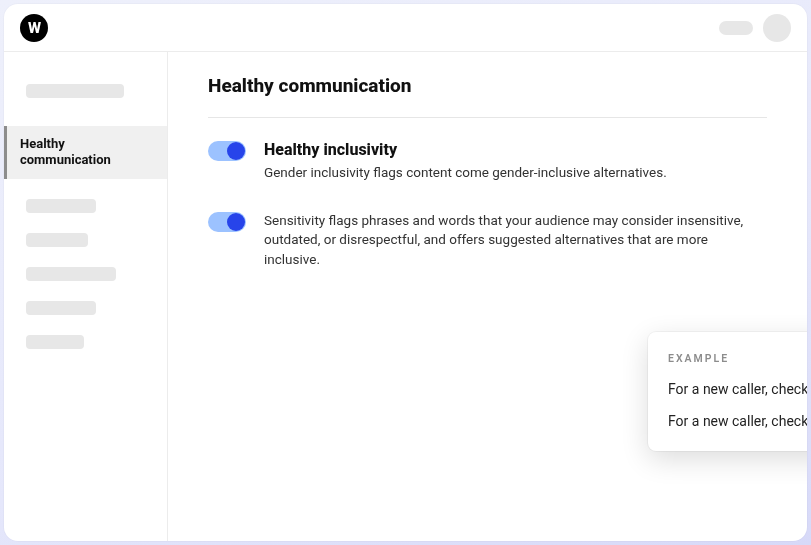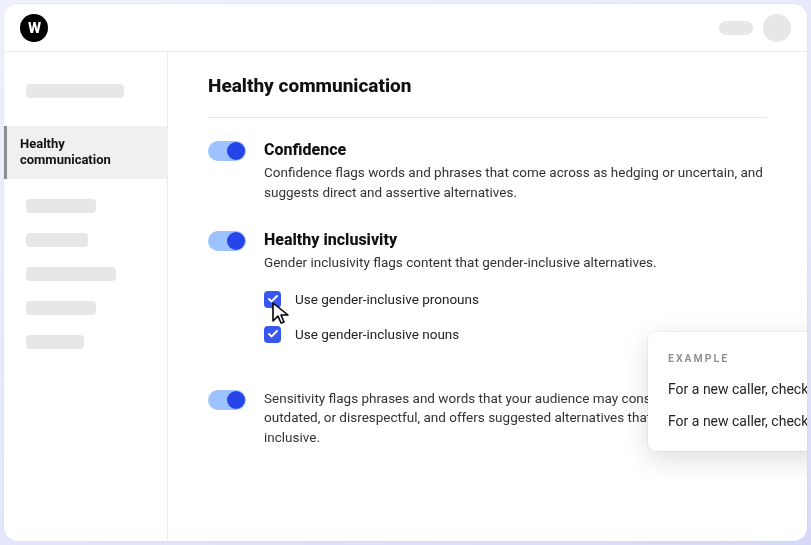--- a/index.html
+++ b/index.html
@@ -64,54 +64,26 @@
       <div class="side-skel2 sk-b"></div>
       <div class="side-skel2 sk-c"></div>
       <div class="side-skel2 sk-d"></div>
       <div class="side-skel2 sk-e"></div>
     </div>
 
     <div class="content">
       <h1 class="page-title">Healthy communication</h1>
       <div class="divider"></div>
 
-      <div class="section">
-        <div class="toggle"></div>
-        <div class="sec-body">
-          <div class="sec-title">Confidence</div>
-          <div class="sec-desc">Confidence flags words and phrases that come across as hedging or uncertain, and suggests direct and assertive alternatives.</div>
-        </div>
-      </div>
 
       <div class="section">
         <div class="toggle"></div>
         <div class="sec-body">
           <div class="sec-title">Healthy inclusivity</div>
-          <div class="sec-desc">Gender inclusivity flags content that gender-inclusive alternatives.</div>
-          <div class="checks">
-            <div class="check-row">
-              <div class="checkbox">
-                <svg width="10" height="8" viewBox="0 0 10 8">
-                    <path d="M1 4 L3.6 6.4 L9 1" stroke="#fff" stroke-width="2" fill="none" stroke-linecap="round" stroke-linejoin="round"></path>
-                  </svg>
-              </div>
-              <div class="check-label">Use gender-inclusive pronouns</div>
-              <svg class="cursor" width="20" height="24" viewBox="0 0 20 24">
-                <path d="M2 2 L2 20 L7 15 L10 22 L13 21 L10 14 L17 14 Z" fill="#fff" stroke="#000" stroke-width="1.6" stroke-linejoin="round"></path>
-              </svg>
-            </div>
-            <div class="check-row">
-              <div class="checkbox">
-                <svg width="10" height="8" viewBox="0 0 10 8">
-                    <path d="M1 4 L3.6 6.4 L9 1" stroke="#fff" stroke-width="2" fill="none" stroke-linecap="round" stroke-linejoin="round"></path>
-                  </svg>
-              </div>
-              <div class="check-label">Use gender-inclusive nouns</div>
-            </div>
-          </div>
+          <div class="sec-desc">Gender inclusivity flags content come gender-inclusive alternatives.</div>
         </div>
       </div>
 
       <div class="section">
         <div class="toggle"></div>
         <div class="sec-body">
           <div class="sec-desc">Sensitivity flags phrases and words that your audience may consider insensitive, outdated, or disrespectful, and offers suggested alternatives that are more inclusive.</div>
         </div>
       </div>
 

